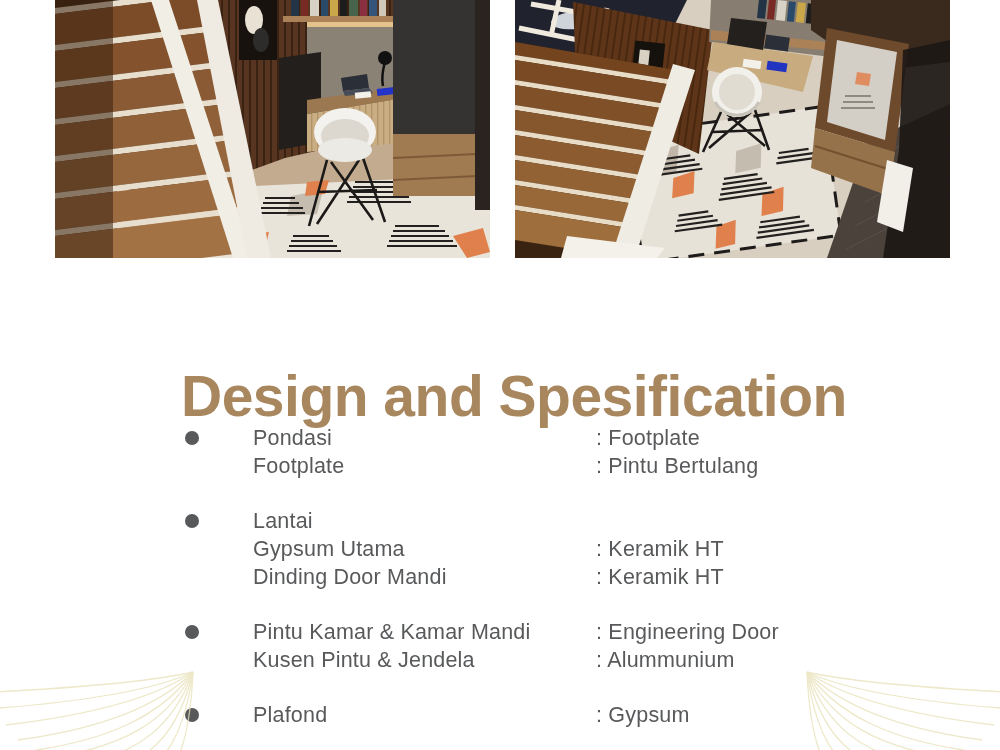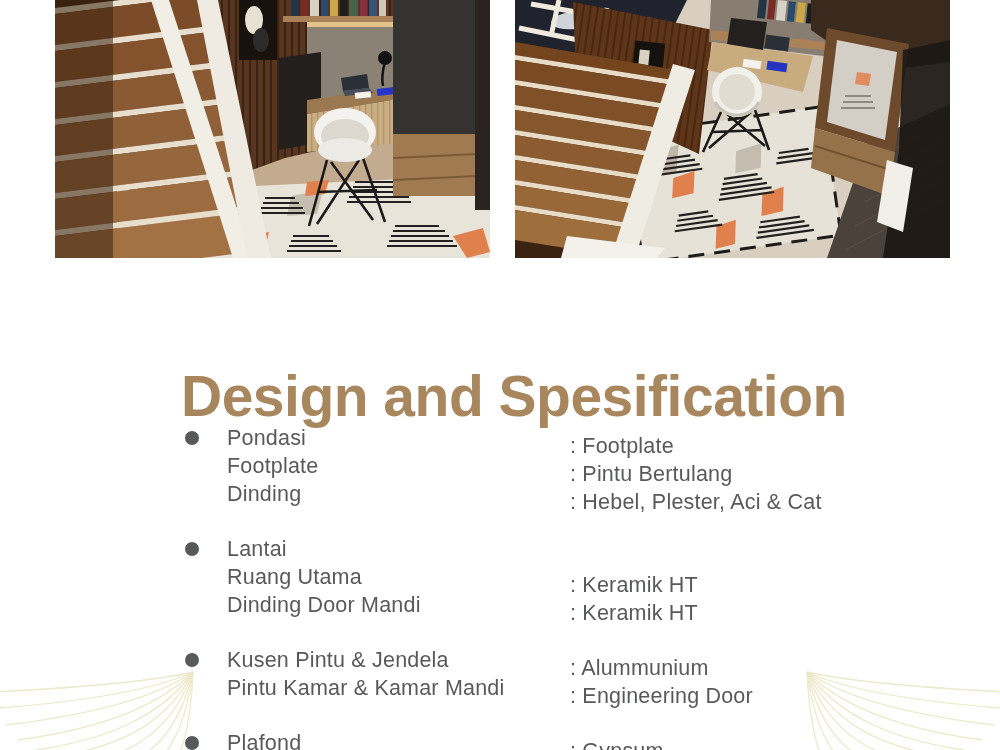--- a/index.html
+++ b/index.html
@@ -20,25 +20,25 @@
     color:var(--gold,#a8875e);white-space:nowrap;
   }
   
   .spec-list{position:absolute;left:185px;top:424px;width:720px;}
   .spec-group{display:flex;margin-bottom:27px;}
   .bullet{
     flex:none;width:14px;height:14px;border-radius:50%;
     background:var(--text,#58595b);margin-top:7px;
   }
   .rows{margin-left:28px;}
-  .spec-row{position:relative;height:28px;line-height:28px;width:660px;}
+  .spec-row{position:relative;height:28px;line-height:28px;width:660px;margin-left:26px;}
   .spec-label,.spec-value{
     font-size:21.5px;color:var(--text,#58595b);letter-spacing:0.2px;white-space:nowrap;
   }
-  .spec-value{position:absolute;left:343px;top:8px;}
+  .spec-value{position:absolute;left:343px;top:0;}
   
   .ornament{position:absolute;bottom:0;width:210px;height:120px;opacity:0.75;}
   .ornament-left{left:0;}
   .ornament-right{right:0;transform:scaleX(-1);}
 </style>
 </head>
 <body style="--gold: #a8875e; --text: #58595b; --ornament: #e7e1b8; --rug-orange: #e0814d; --page-bg: #ffffff;">
 
 <div class="photo photo-left">
 <svg viewBox="0 0 435 258" preserveAspectRatio="none">
@@ -286,36 +286,35 @@
 </div>
 
 <h1 class="page-title">Design and Spesification</h1>
 
 <div class="spec-list">
     <div class="spec-group">
       <span class="bullet"></span>
       <div class="rows">
         <div class="spec-row"><span class="spec-label">Pondasi</span><span class="spec-value">: Footplate</span></div>
         <div class="spec-row"><span class="spec-label">Footplate</span><span class="spec-value">: Pintu Bertulang</span></div>
-        <div class="spec-row"><span class="spec-label">Dinding</span><span class="spec-value">: Hebel, Plester, Aci &amp; Cat</span></div>
       </div>
     </div>
     <div class="spec-group">
       <span class="bullet"></span>
       <div class="rows">
         <div class="spec-row"><span class="spec-label">Lantai</span><span class="spec-value"></span></div>
-        <div class="spec-row"><span class="spec-label">Ruang Utama</span><span class="spec-value">: Keramik HT</span></div>
+        <div class="spec-row"><span class="spec-label">Gypsum Utama</span><span class="spec-value">: Keramik HT</span></div>
         <div class="spec-row"><span class="spec-label">Dinding Door Mandi</span><span class="spec-value">: Keramik HT</span></div>
       </div>
     </div>
     <div class="spec-group">
       <span class="bullet"></span>
       <div class="rows">
+        <div class="spec-row"><span class="spec-label">Pintu Kamar &amp; Kamar Mandi</span><span class="spec-value">: Engineering Door</span></div>
         <div class="spec-row"><span class="spec-label">Kusen Pintu &amp; Jendela</span><span class="spec-value">: Alummunium</span></div>
-        <div class="spec-row"><span class="spec-label">Pintu Kamar &amp; Kamar Mandi</span><span class="spec-value">: Engineering Door</span></div>
       </div>
     </div>
     <div class="spec-group">
       <span class="bullet"></span>
       <div class="rows">
         <div class="spec-row"><span class="spec-label">Plafond</span><span class="spec-value">: Gypsum</span></div>
       </div>
     </div>
   </div>
 

